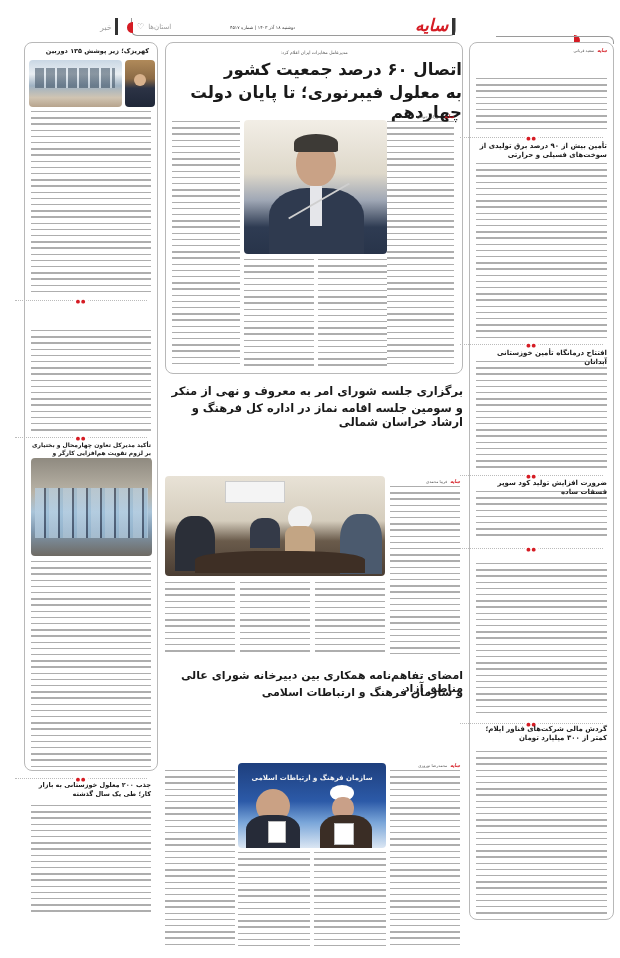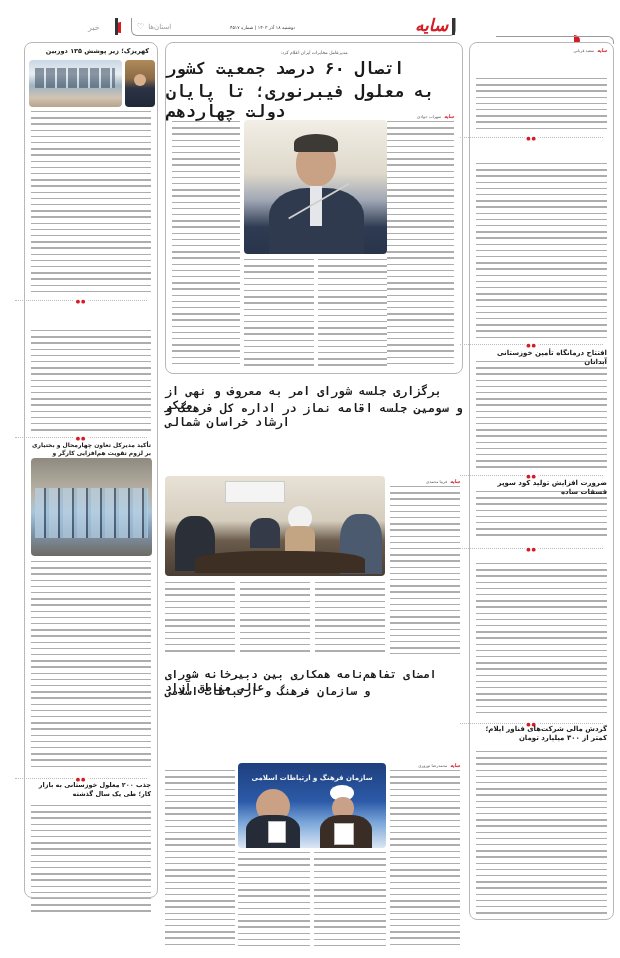--- a/index.html
+++ b/index.html
@@ -7,21 +7,21 @@
   body{font-family:"DejaVu Sans",sans-serif;color:#222;position:relative;direction:rtl;}
   .abs{position:absolute;}
   
   .hdr-label{font-family:"DejaVu Sans",sans-serif;font-size:9px;color:#9a9a9a;}
   .red-tab{width:6px;height:11px;background:#d51c24;border-radius:0 6px 6px 0;display:inline-block;}
   .hdr-frame{border:1px solid #9a9a9a;border-top:none;border-radius:0 0 6px 6px;}
   .brand{font-family:"DejaVu Serif",serif;color:#d51c24;font-size:17px;font-style:italic;font-weight:bold;}
   .date{font-size:4.5px;color:#333;}
   
   .box{border:1px solid #b8b8b8;border-radius:8px;background:#fff;}
-  .headline{font-weight:bold;color:#1a1a1a;text-align:left;line-height:1.2;font-family:Liberation Mono, monospace;}
+  .headline{font-weight:bold;color:#1a1a1a;text-align:right;line-height:1.2;}
   .kicker{font-size:4.5px;color:#555;text-align:center;}
   .sub-h{font-weight:bold;font-size:7px;color:#1a1a1a;line-height:1.35;text-align:right;}
   .byline{font-size:4px;color:#555;display:flex;align-items:center;gap:3px;justify-content:flex-start;}
   .byline .logo{color:#d51c24;font-style:italic;font-weight:bold;font-size:5px;font-family:"DejaVu Serif",serif;}
   .txt{font-size:3.6px;line-height:6.2px;color:#333;text-align:justify;overflow:hidden;}
   .lines{background:repeating-linear-gradient(to bottom,#6b6b6b 0,#6b6b6b 1.4px,transparent 1.4px,transparent 6.2px);opacity:.55;}
   .sep{height:1px;border-top:1px dotted #bbb;position:relative;}
   .sep .dots{position:absolute;left:50%;top:-3px;transform:translateX(-50%);font-size:5px;color:#d51c24;background:#fff;padding:0 2px;letter-spacing:1px;}
   .photo{border-radius:4px;overflow:hidden;position:absolute;}
 </style>
@@ -38,28 +38,28 @@
 
   <div class="abs hdr-frame" style="left:131px;top:18px;width:325px;height:18px;"></div>
   <div class="abs" style="left:452px;top:18px;width:3px;height:17px;background:#333;"></div>
   <div class="abs brand" style="left:415px;top:15px;">سایه</div>
   <div class="abs date" style="left:230px;top:25px;">دوشنبه ۱۸ آذر ۱۴۰۳ | شماره ۴۵۱۷</div>
   <div class="abs" style="left:137px;top:22px;display:flex;align-items:center;gap:4px;direction:ltr;">
     <span style="font-size:8px;color:#9a9a9a;">♡</span>
     <span class="hdr-label" style="font-size:7px;">استان‌ها</span>
   </div>
 
-  <div class="abs" style="left:88px;top:22px;display:flex;align-items:center;gap:15px;direction:ltr;">
+  <div class="abs" style="left:100px;top:22px;display:flex;align-items:center;gap:15px;direction:ltr;">
     <span class="hdr-label" style="font-size:8px;">خبر</span>
     <span class="red-tab" style="border-radius:6px 0 0 6px;"></span>
   </div>
   <div class="abs" style="left:115px;top:18px;width:3px;height:17px;background:#333;"></div>
 </div>
 
-<div class="abs box" style="left:24px;top:42px;width:134px;height:856px;">
+<div class="abs box" style="left:24px;top:42px;width:134px;height:729px;">
 
   <div class="abs sub-h" style="right:8px;top:4px;font-size:6.5px;">کهریزک؛ زیر پوشش ۱۳۵ دوربین</div>
   <div class="photo" style="left:4px;top:17px;width:93px;height:47px;background:linear-gradient(180deg,#c9d7e4 0%,#e9eef2 30%,#9fb2c2 55%,#d0c4b2 80%,#b7a48d 100%);">
     <div style="position:absolute;left:6px;top:8px;width:80px;height:20px;background:repeating-linear-gradient(90deg,#3b4e60 0,#3b4e60 9px,#dfe7ee 9px,#dfe7ee 11px);opacity:.55;"></div>
   </div>
   <div class="photo" style="left:100px;top:17px;width:30px;height:47px;background:linear-gradient(180deg,#b08a5a 0%,#8b6a45 40%,#2c3345 60%,#1f2738 100%);">
     <div style="position:absolute;left:9px;top:14px;width:12px;height:12px;border-radius:50%;background:#d8b18c;"></div>
   </div>
   <div class="abs txt lines" style="left:6px;right:6px;top:68px;height:184px;"></div>
 
@@ -161,20 +161,21 @@
   <div class="abs byline" style="right:6px;top:4px;">
     <span class="logo">سایه</span>
     <span>سعید قربانی</span>
   </div>
 
   <div class="abs txt lines" style="left:6px;right:6px;top:35px;height:56px;"></div>
   <div class="abs sep" style="left:10px;right:10px;top:94px;">
       <span class="dots">●●</span>
     </div>
 
+  <div class="abs sub-h" style="right:6px;left:6px;top:99px;">تأمین بیش از ۹۰ درصد برق تولیدی از سوخت‌های فسیلی و حرارتی</div>
   <div class="abs txt lines" style="left:6px;right:6px;top:120px;height:178px;"></div>
   <div class="abs sep" style="left:10px;right:10px;top:300px;">
       <span class="dots">●●</span>
     </div>
 
   <div class="abs sub-h" style="right:6px;left:6px;top:306px;">افتتاح درمانگاه تأمین خوزستانی آبدانان</div>
   <div class="abs txt lines" style="left:6px;right:6px;top:318px;height:108px;"></div>
   <div class="abs sep" style="left:10px;right:10px;top:430px;">
       <span class="dots">●●</span>
     </div>

